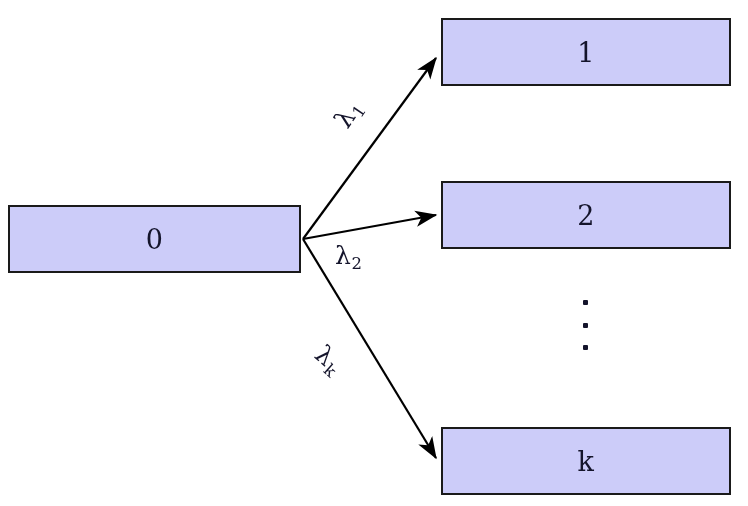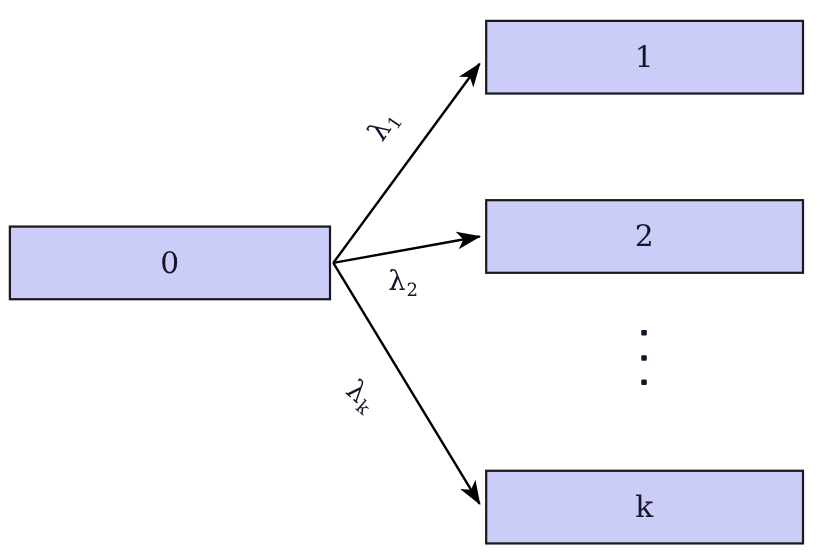--- a/index.html
+++ b/index.html
@@ -75,21 +75,21 @@
     top: 0.32em;
     left: 0.04em;
   }
   #edge-label-1 {
     left: 330px;
     top: 118px;
     transform: rotate(-56deg);
     transform-origin: left top;
   }
   #edge-label-2 {
-    left: 353px;
+    left: 335px;
     top: 243px;
   }
   #edge-label-k {
     left: 327px;
     top: 341px;
     transform: rotate(41deg);
     transform-origin: left top;
   }
   #ellipsis-vertical {
     position: absolute;

